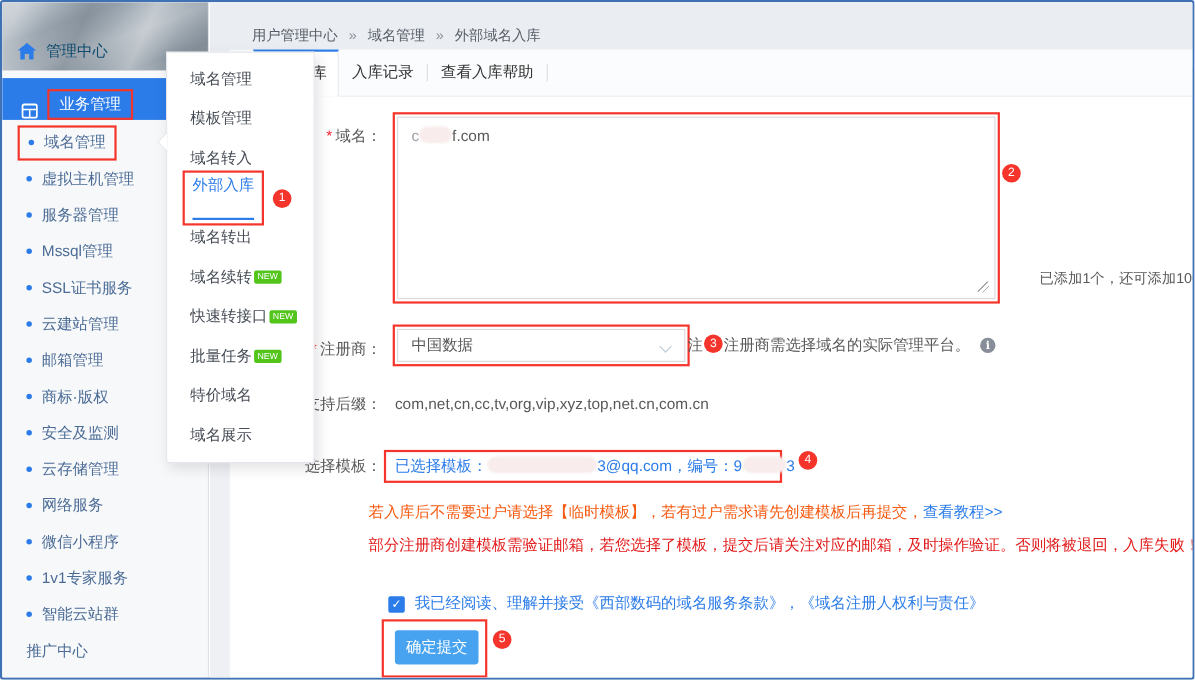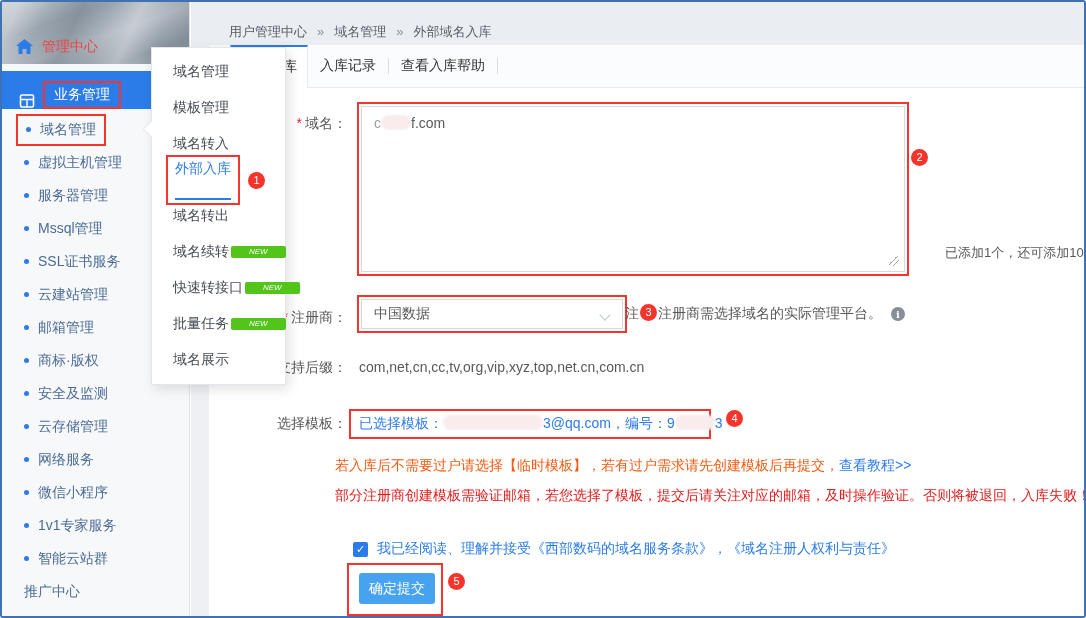--- a/index.html
+++ b/index.html
@@ -18,42 +18,42 @@
   
   .sidebar { position:absolute; left:0; top:0; width:188px; height:100%;
              background:#f7f8fa; border-right:1px solid #dfe2e8; z-index:10; }
   .banner { height:62px;
     background:
       linear-gradient(115deg, rgba(255,255,255,.35) 8%, rgba(255,255,255,0) 22%,
         rgba(80,92,104,.28) 38%, rgba(255,255,255,0) 52%,
         rgba(255,255,255,.33) 66%, rgba(255,255,255,0) 80%, rgba(70,80,92,.2) 95%),
       linear-gradient(160deg,#b9c1c9 0%,#9aa5af 30%,#aeb6be 55%,#8f9aa4 80%,#a7b0b8 100%); }
   .home-row { position:absolute; left:14px; top:36px; display:flex; align-items:center;
-              gap:9px; font-size:14px; color:#ef4444; }
+              gap:9px; font-size:14px; color:#0c4a6e; }
   .sec-row { margin-top:7px; height:38px; background:#2b7ce9; display:flex;
              align-items:flex-end; padding-left:17px; color:#fff; font-size:14px; }
   .sec-box { padding:3px 9px; margin-left:8px; }
   .side-items { margin-top:4px; }
   .side-item { height:33px; display:flex; align-items:center; padding-left:22px;
                font-size:14px; color:#4c6c96; cursor:pointer; white-space:nowrap; }
   .dot { width:5px; height:5px; border-radius:50%; background:#2b7ce9; margin-right:9px; flex:none; }
   .si-box { display:flex; align-items:center; padding:5px 8px; margin-left:-8px; }
 
   
   .flyout { position:absolute; left:149px; top:45px; width:135px; background:#fff;
             border:1px solid #e3e6ec; box-shadow:3px 4px 12px rgba(0,0,0,.12);
             padding:6px 0; z-index:30; }
   .f-arrow { position:absolute; left:-8px; top:73px; width:0; height:0;
              border:8px solid transparent; border-right-color:#fff; border-left:none; }
   .f-arrow-b { position:absolute; left:-9px; top:72px; width:0; height:0;
              border:9px solid transparent; border-right-color:#e0e4ea; border-left:none; }
   .f-item { height:36px; display:flex; align-items:center; padding-left:21px;
             font-size:14px; color:#464c55; cursor:pointer; white-space:nowrap; }
   .new-tag { font-size:8px; color:#fff; background:#52c41a; border-radius:2px;
-             padding:1px 18px; margin-left:2px; line-height:1.2;font-style:italic; }
+             padding:1px 3px; margin-left:2px; line-height:1.2; }
   .mi-box { display:inline-block; padding:3px 7px; margin-left:-7px; }
   .mi-under { display:inline-block; color:#2b7ce9; border-bottom:2px solid #2b7ce9;
               padding-bottom:20px; }
   .f-item .badge { margin-left:8px; }
 
   
   .main { position:absolute; left:189px; top:0; right:0; bottom:0; background:#fff; }
   .breadcrumb { height:59px; background:#eaedf2; display:flex; align-items:center;
                 padding-left:38px; font-size:13px; color:#565c66; gap:10px; }
   .bc-sep { color:#8a929c; }
@@ -238,20 +238,23 @@
       </div>
     <div class="f-item">
         <span>快速转接口</span>
         <span class="new-tag">NEW</span>
       </div>
     <div class="f-item">
         <span>批量任务</span>
         <span class="new-tag">NEW</span>
       </div>
     <div class="f-item">
+        <span>特价域名</span>
+      </div>
+    <div class="f-item">
         <span>域名展示</span>
       </div>
   </div>
 
   <div class="main">
     <div class="breadcrumb">
       <span>用户管理中心</span>
       <span class="bc-sep">»</span>
       <span>域名管理</span>
       <span class="bc-sep">»</span>

